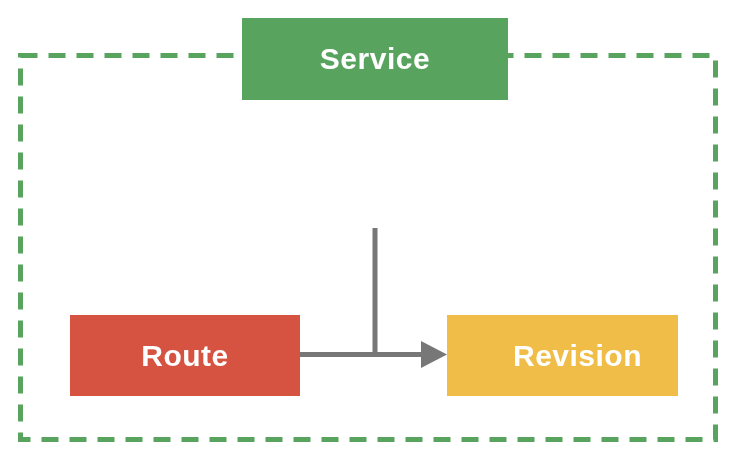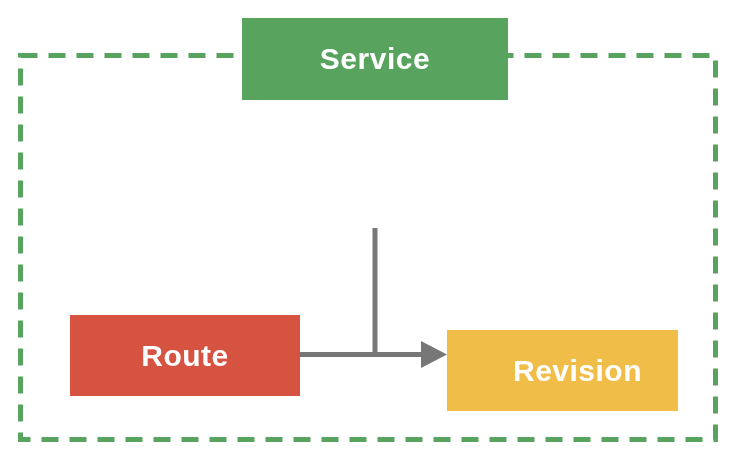--- a/index.html
+++ b/index.html
@@ -33,21 +33,21 @@
     color: #ffffff;
     font-weight: 700;
     font-size: 30px;
     letter-spacing: 0.5px;
     line-height: 1;
     user-select: none;
   }
   .node-service       { left: 242px; top: 18px;  width: 266px; height: 82px; }
   .node-configuration { left: 240px; top: 148px; width: 266px; height: 80px; }
   .node-route         { left: 70px;  top: 315px; width: 230px; height: 81px; }
-  .node-revision      { left: 447px; top: 330px; width: 231px; height: 81px; padding-left: 30px; }
+  .node-revision      { left: 447px; top: 315px; width: 231px; height: 81px; padding-left: 30px; }
 </style>
 </head>
 <body>
 
 <div class="stage">
 
   <svg class="layer-svg" viewBox="0 0 740 456" xmlns="http://www.w3.org/2000/svg">
 
     <rect x="20.5" y="55.5" width="695" height="384" fill="none" stroke-width="5" stroke-dasharray="17 11" stroke="#58A45E"></rect>
 

